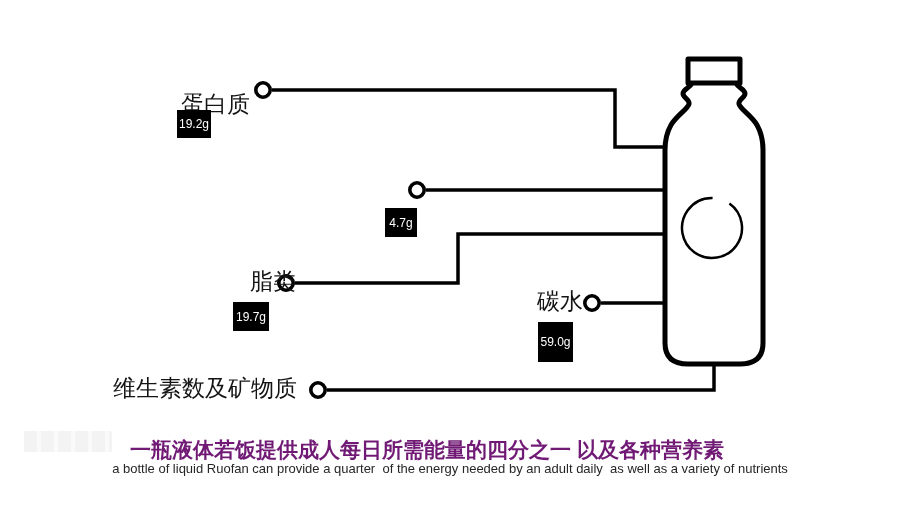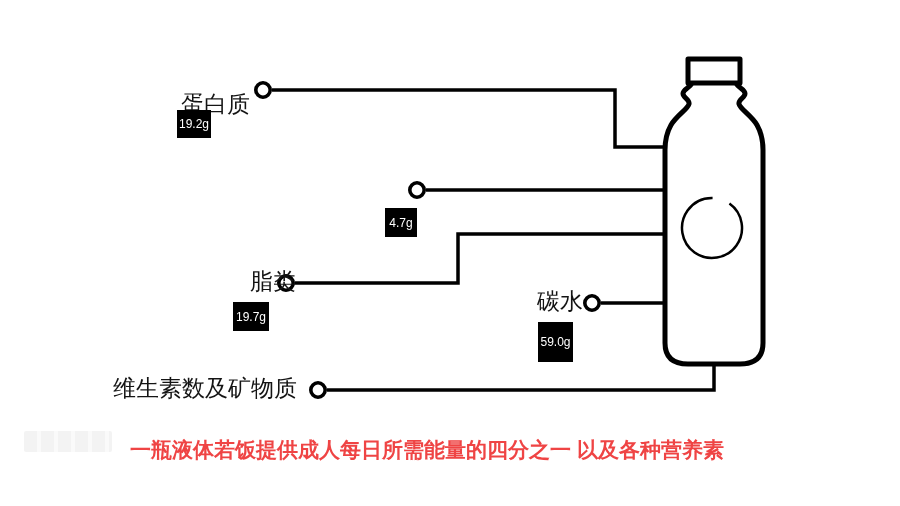--- a/index.html
+++ b/index.html
@@ -57,21 +57,21 @@
     border-radius: 2px;
   }
   .caption-zh {
     position: absolute;
     left: 0;
     top: 436px;
     width: 854px;
     text-align: center;
     font-size: 21px;
     font-weight: 600;
-    color: #ef4444;
+    color: #701a75;
     white-space: pre-wrap;
   }
   .caption-en {
     position: absolute;
     left: 0;
     top: 461px;
     width: 900px;
     text-align: center;
     font-size: 13px;
     color: #262626;
@@ -123,14 +123,15 @@
   <div class="nlabel n4">维生素数及矿物质</div>
 
   <div class="vbox v0">19.2g</div>
   <div class="vbox v1">4.7g</div>
   <div class="vbox v2">19.7g</div>
   <div class="vbox v3">59.0g</div>
 
   <div class="watermark"></div>
 
   <div class="caption-zh">一瓶液体若饭提供成人每日所需能量的四分之一 以及各种营养素</div>
+  <div class="caption-en">a bottle of liquid Ruofan can provide a quarter  of the energy needed by an adult daily  as well as a variety of nutrients</div>
 
 </div>
 
 </body></html>

